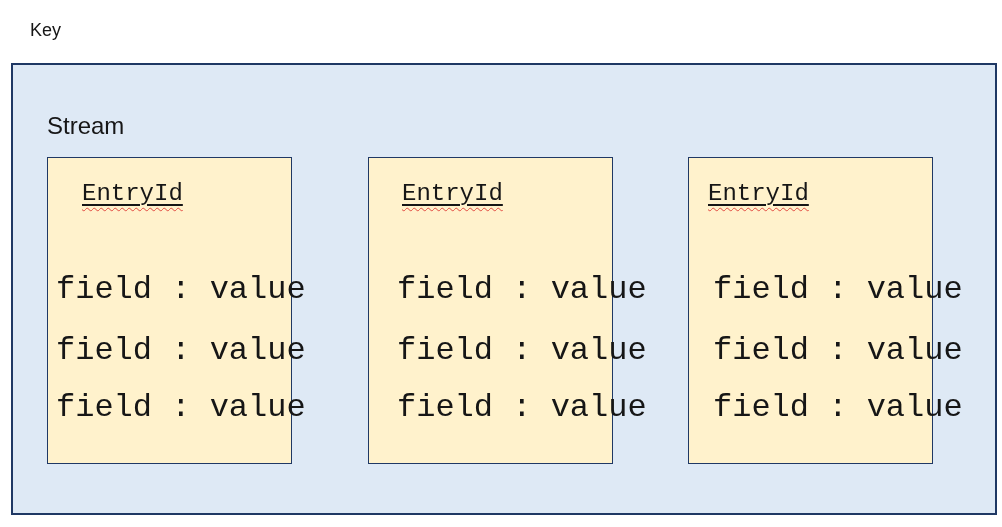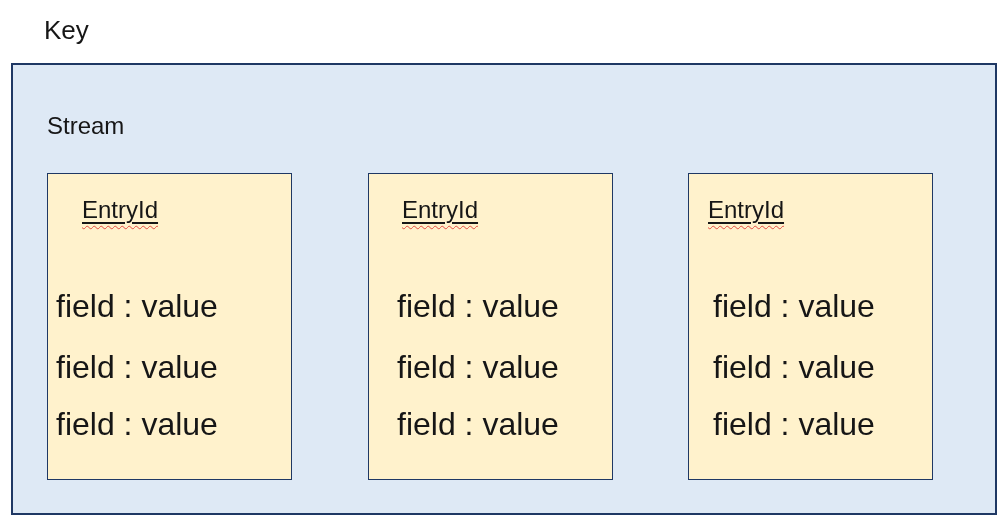--- a/index.html
+++ b/index.html
@@ -11,23 +11,23 @@
   .canvas {
     position: relative;
     width: 1002px;
     height: 527px;
     background: #ffffff;
     overflow: hidden;
     color: #161616;
   }
   .key-label {
     position: absolute;
-    left: 44px;
+    left: 30px;
     top: 14px;
-    font-size: 26px;
+    font-size: 18px;
     line-height: 32px;
     color: #161616;
     white-space: nowrap;
   }
   .stream-box {
     position: absolute;
     left: 11px;
     top: 63px;
     width: 982px;
     height: 448px;
@@ -37,25 +37,26 @@
   .stream-label {
     position: absolute;
     left: 34px;
     top: 46px;
     font-size: 24px;
     line-height: 30px;
     white-space: nowrap;
   }
   .entry-box {
     position: absolute;
-    top: 108px;
+    top: 92px;
     width: 243px;
     height: 305px;
     background: #fff2cc;
     border: 1.5px solid #1f3864;
+    font-family: Liberation Mono, monospace;
   }
   .entry-1 { left: 34px; }
   .entry-2 { left: 355px; }
   .entry-3 { left: 675px; }
 
   .entry-title {
     position: absolute;
     top: 21px;
     font-size: 24px;
     line-height: 30px;

